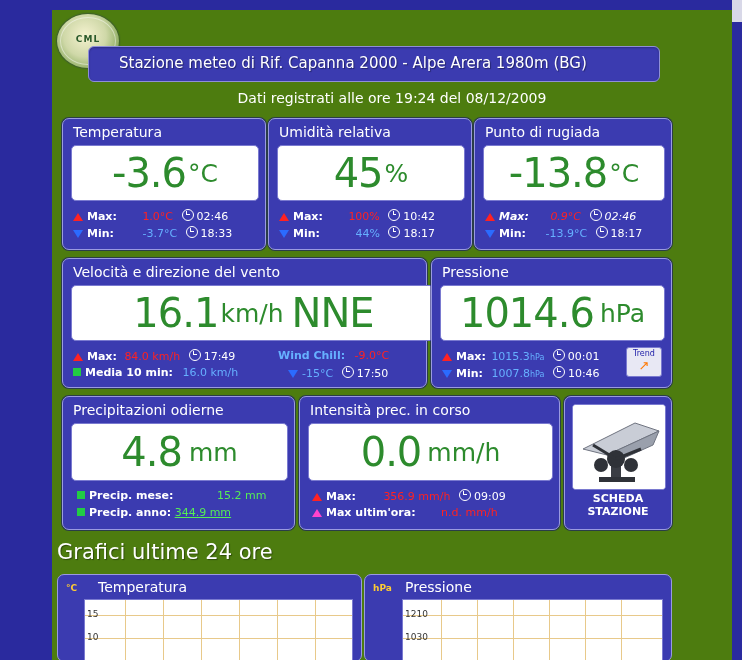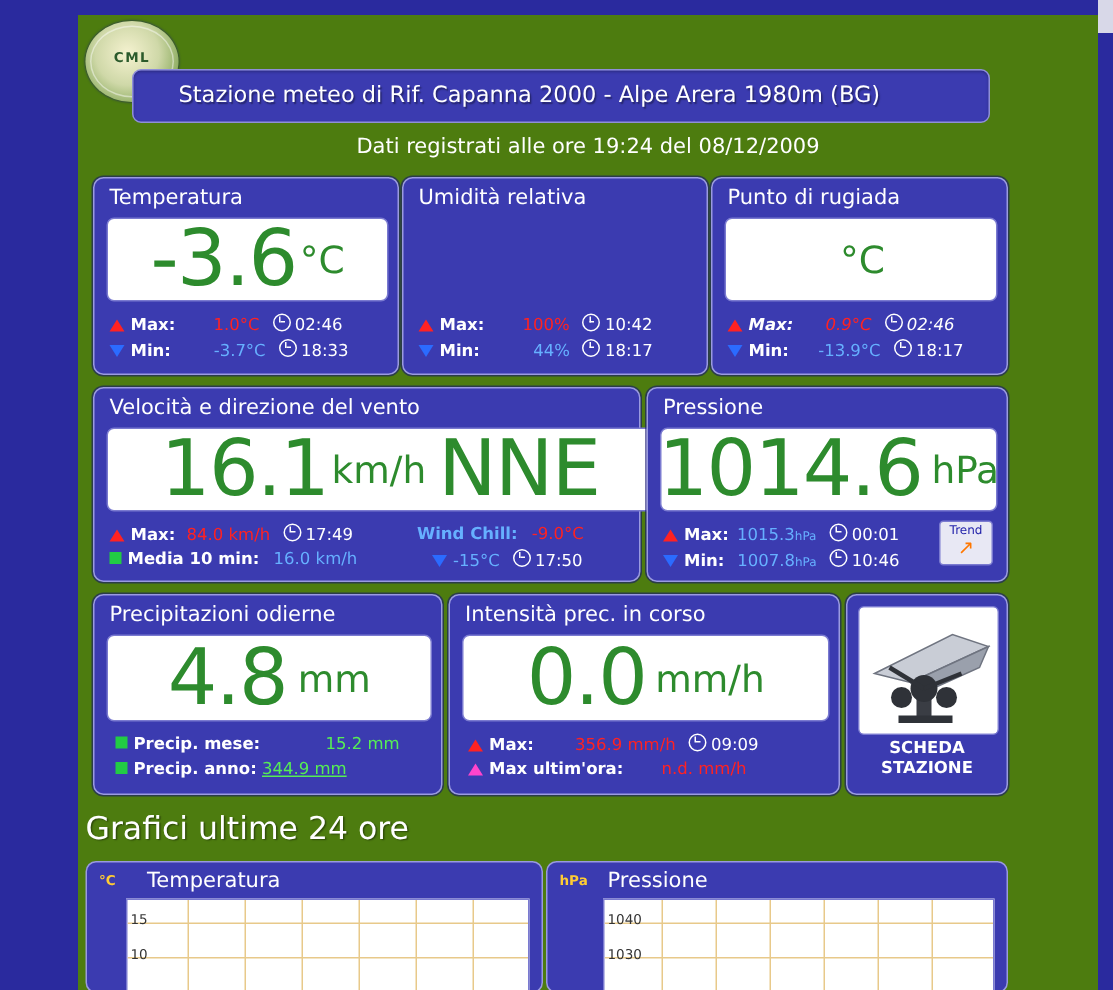--- a/index.html
+++ b/index.html
@@ -69,21 +69,21 @@
     background:#ffffff;
     border:1px solid #7a7ad0;
     border-radius:5px;
     overflow:hidden;
   }
   .bigval{
     position:absolute;left:0;right:0;top:0;bottom:0;
     display:flex;align-items:center;justify-content:center;
     color:#2d8b2d;font-weight:normal;white-space:nowrap;
   }
-  .bigval .num{font-size:52px;letter-spacing:-1px;}
+  .bigval .num{font-size:40px;letter-spacing:-1px;}
   .bigval .unit{font-size:25px;margin-left:2px;}
 
   
   .stat{
     position:absolute;font-size:11px;white-space:nowrap;
     color:#ffffff;
   }
   .stat .lbl{font-weight:bold;}
   .tri-up{display:inline-block;width:0;height:0;border-left:5px solid transparent;border-right:5px solid transparent;border-bottom:8px solid #ff2222;vertical-align:-1px;margin-right:4px;}
   .tri-down{display:inline-block;width:0;height:0;border-left:5px solid transparent;border-right:5px solid transparent;border-top:8px solid #2b6bff;vertical-align:-1px;margin-right:4px;}
@@ -168,36 +168,43 @@
     </div>
     <div class="stat" style="left:10px;top:107px;">
       <span class="tri-down"></span><span class="lbl">Min:</span>
       <span class="blue" style="margin-left:25px;">-3.7°C</span>
       <span class="clock"></span><span>18:33</span>
     </div>
   </div>
 
   <div class="panel" style="left:268px;top:118px;width:202px;height:130px;">
     <div class="head">Umidità relativa</div>
+    <div class="valuebox" style="left:8px;top:26px;width:186px;height:54px;">
+      <div class="bigval">
+        <span class="num">45</span>
+          <span class="unit">%</span>
+      </div>
+    </div>
     <div class="stat" style="left:10px;top:90px;">
       <span class="tri-up"></span><span class="lbl">Max:</span>
       <span class="red" style="margin-left:22px;">100%</span>
       <span class="clock"></span><span>10:42</span>
     </div>
     <div class="stat" style="left:10px;top:107px;">
       <span class="tri-down"></span><span class="lbl">Min:</span>
       <span class="blue" style="margin-left:32px;">44%</span>
       <span class="clock"></span><span>18:17</span>
     </div>
   </div>
 
   <div class="panel" style="left:474px;top:118px;width:196px;height:130px;">
     <div class="head">Punto di rugiada</div>
     <div class="valuebox" style="left:8px;top:26px;width:180px;height:54px;">
       <div class="bigval">
+        <span class="num">-13.8</span>
           <span class="unit">°C</span>
       </div>
     </div>
     <div class="stat" style="left:10px;top:90px;font-style:italic;">
       <span class="tri-up"></span><span class="lbl">Max:</span>
       <span class="red" style="margin-left:18px;">0.9°C</span>
       <span class="clock"></span><span>02:46</span>
     </div>
     <div class="stat" style="left:10px;top:107px;">
       <span class="tri-down"></span><span class="lbl">Min:</span>
@@ -338,18 +345,18 @@
     <div class="chead">Pressione</div>
     <div class="plot" style="left:37px;top:24px;width:259px;height:62px;">
       <div class="gridh" style="top:15px;"></div>
       <div class="gridh" style="top:38px;"></div>
       <div class="gridv" style="left:38px;"></div>
       <div class="gridv" style="left:74px;"></div>
       <div class="gridv" style="left:110px;"></div>
       <div class="gridv" style="left:146px;"></div>
       <div class="gridv" style="left:182px;"></div>
       <div class="gridv" style="left:218px;"></div>
-      <div class="ytick" style="top:9px;">1040</div>
+      <div class="ytick" style="top:9px;">1210</div>
       <div class="ytick" style="top:32px;">1030</div>
     </div>
   </div>
 
 </div>
 
 </body></html>

